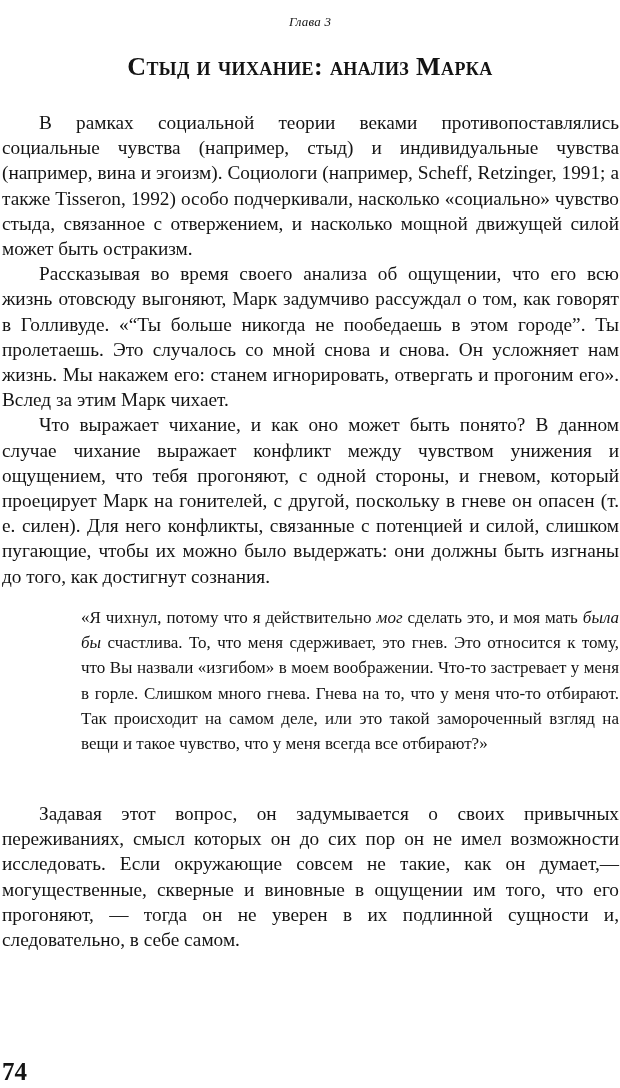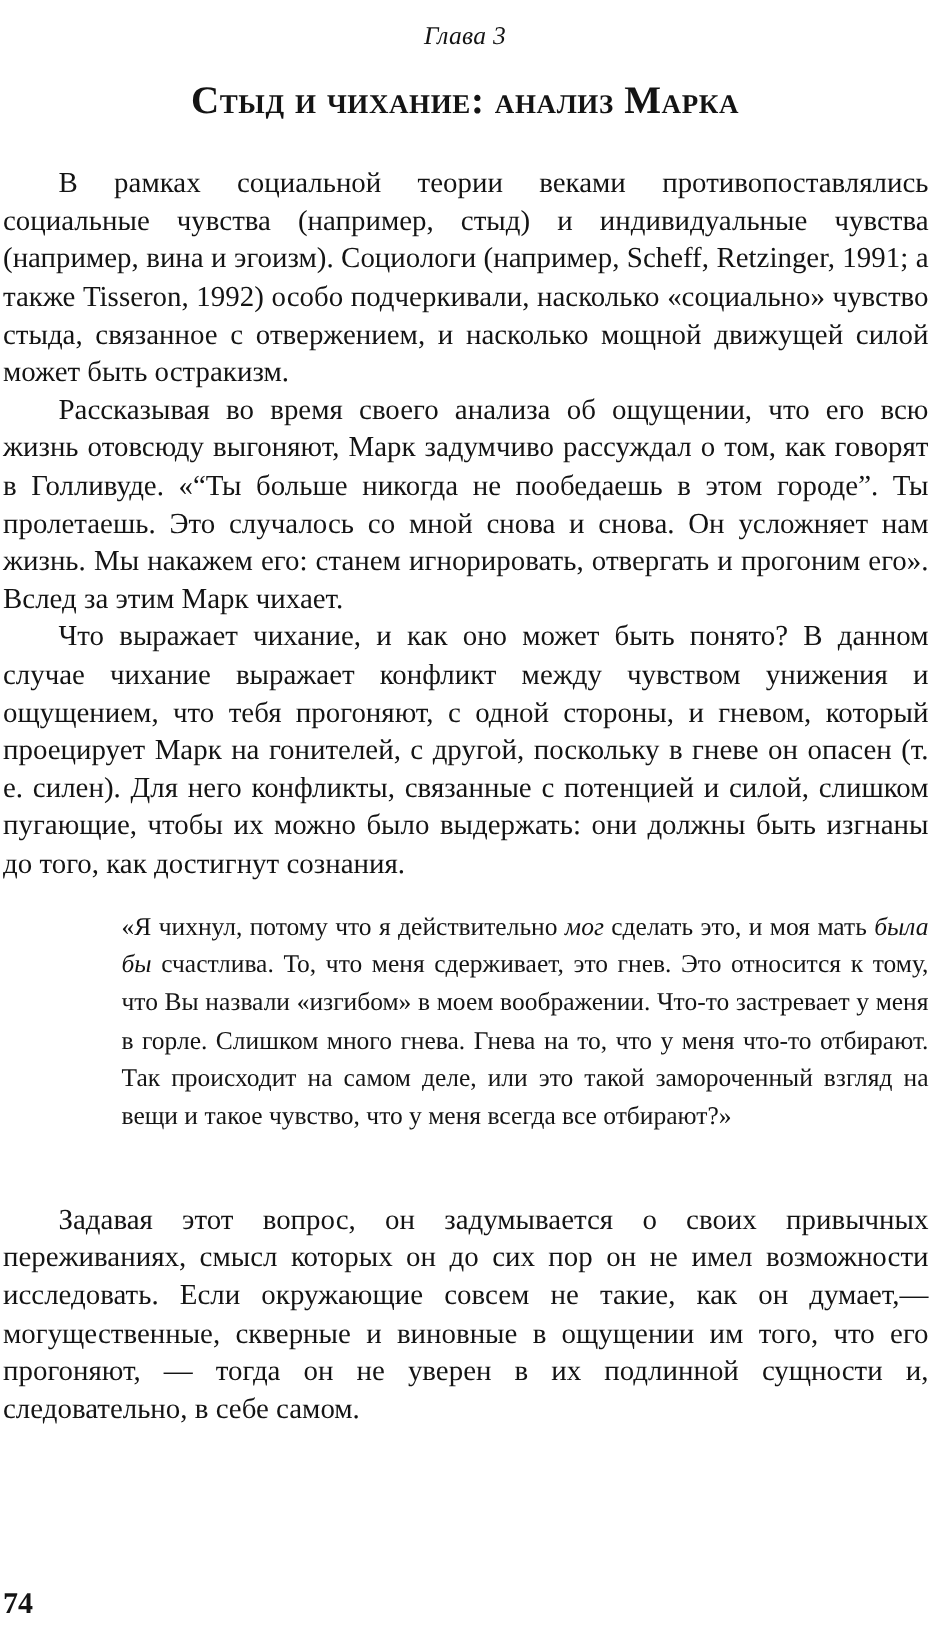--- a/index.html
+++ b/index.html
@@ -19,21 +19,21 @@
       position: absolute;
       left: 0; top: 0;
       width: 620px; height: 1088px;
     }
     .chapter-label {
       position: absolute;
       top: 14px;
       left: 0; right: 0;
       text-align: center;
       font-style: italic;
-      font-size: 17px;
+      font-size: 13px;
       letter-spacing: 0.2px;
     }
     .chapter-title {
       position: absolute;
       top: 52px;
       left: 0; right: 0;
       text-align: center;
       font-weight: bold;
       font-size: 26px;
       font-variant: small-caps;
@@ -63,21 +63,21 @@
       line-height: 25.2px;
       text-align: justify;
       margin: 0;
     }
     .quote em { font-style: italic; }
     .block2 { top: 801px; }
     .page-number {
       position: absolute;
       left: 2px;
       top: 1058px;
-      font-size: 20px;
+      font-size: 25px;
       font-weight: bold;
     }
   </style>
 </head>
 <body>
 
 <div class="page">
 
   <div class="chapter-label">Глава 3</div>
   <div class="chapter-title">Стыд и чихание: анализ Марка</div>

